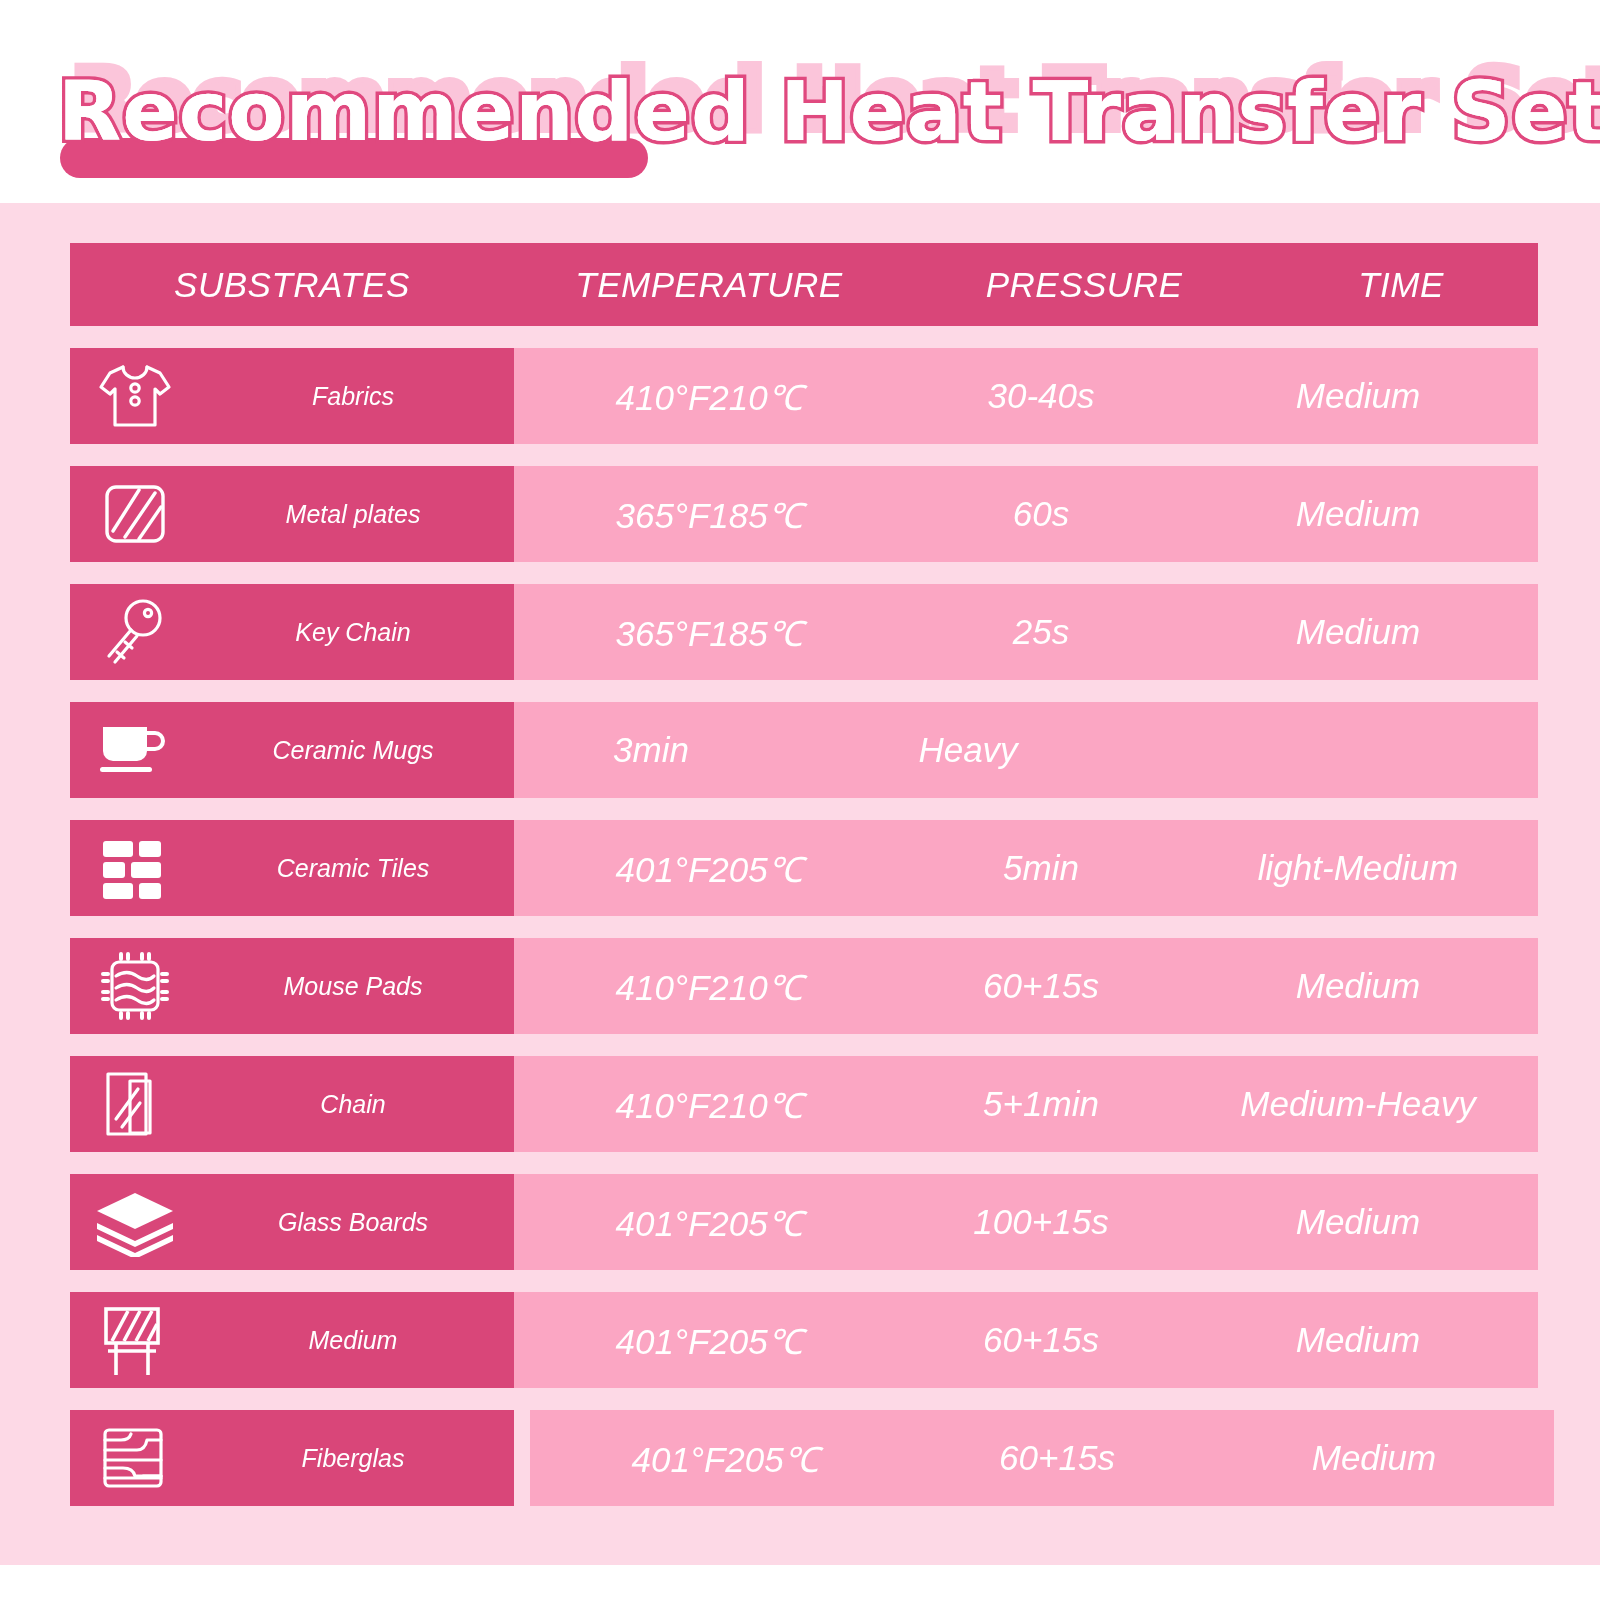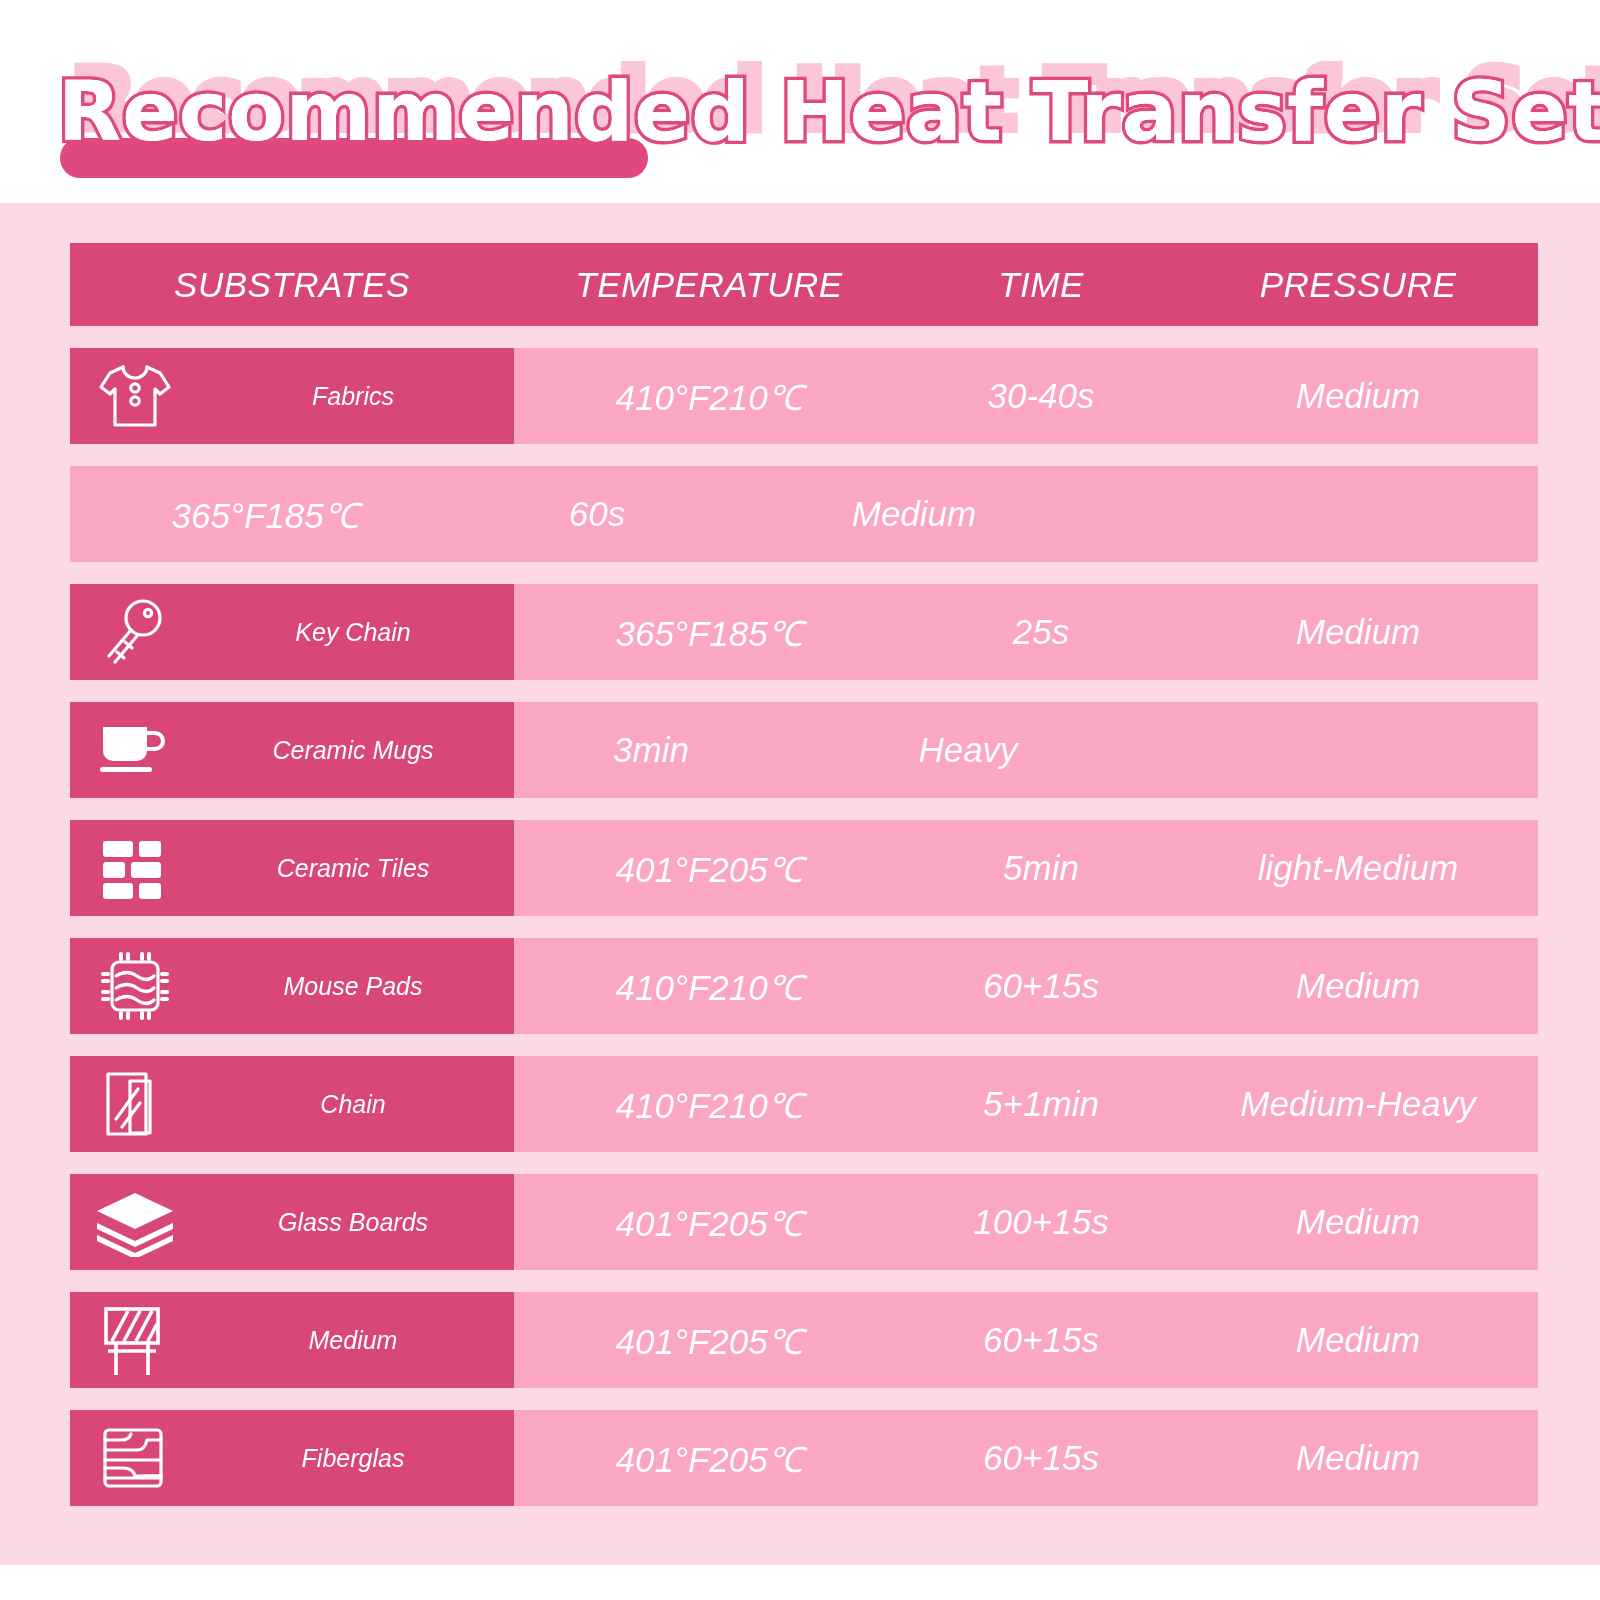--- a/index.html
+++ b/index.html
@@ -102,21 +102,21 @@
     font-weight: normal;
     letter-spacing: 0.5px;
   }
 
   .data-row {
     display: flex;
     align-items: stretch;
     height: 96px;
     margin-bottom: 22px;
   }
-  .data-row:last-child { margin-bottom: 16px; }
+  .data-row:last-child { margin-bottom: 16px; gap: 16px; }
 
   
   .sub-cell {
     width: 444px;
     flex: 0 0 444px;
     background: #d94679;
     display: flex;
     align-items: center;
   }
   .icon-box {
@@ -173,22 +173,22 @@
       <div class="title-text" id="title-main-fill">Recommended Heat Transfer Settings</div>
     </div>
   </div>
 
   <div id="sheet">
     <div id="table">
 
       <div class="header-row">
         <div class="h-cell hc-sub">SUBSTRATES</div>
         <div class="h-cell hc-temp">TEMPERATURE</div>
+        <div class="h-cell hc-press">PRESSURE</div>
         <div class="h-cell hc-time">TIME</div>
-        <div class="h-cell hc-press">PRESSURE</div>
       </div>
 
       <div class="data-row">
         <div class="sub-cell">
           <div class="icon-box">
             <svg width="78" height="70" viewBox="0 0 78 70" fill="none" stroke="#ffffff" stroke-width="3.2" stroke-linejoin="round" stroke-linecap="round">
               <path d="M27 6 L14 12 L5 26 L14 33 L19 28 L19 64 L59 64 L59 28 L64 33 L73 26 L64 12 L51 6"></path>
               <path d="M27 6 a12 11 0 0 0 24 0"></path>
               <circle cx="39" cy="27" r="4.2"></circle>
               <circle cx="39" cy="40" r="4.2"></circle>
@@ -197,20 +197,31 @@
           <div class="sub-label">Fabrics</div>
         </div>
         <div class="vals">
           <div class="v-cell col-temp">410°F210℃</div>
           <div class="v-cell col-time">30-40s</div>
           <div class="v-cell col-press">Medium</div>
         </div>
       </div>
 
       <div class="data-row">
+        <div class="sub-cell">
+          <div class="icon-box">
+            <svg width="72" height="70" viewBox="0 0 72 70" fill="none" stroke="#ffffff" stroke-width="3.4" stroke-linejoin="round" stroke-linecap="round">
+              <rect x="8" y="8" width="56" height="54" rx="9"></rect>
+              <path d="M14 52 L40 11"></path>
+              <path d="M26 58 L56 14"></path>
+              <path d="M40 60 L62 28"></path>
+            </svg>
+          </div>
+          <div class="sub-label">Metal plates</div>
+        </div>
         <div class="vals">
           <div class="v-cell col-temp">365°F185℃</div>
           <div class="v-cell col-time">60s</div>
           <div class="v-cell col-press">Medium</div>
         </div>
       </div>
 
       <div class="data-row">
         <div class="sub-cell">
           <div class="icon-box">

